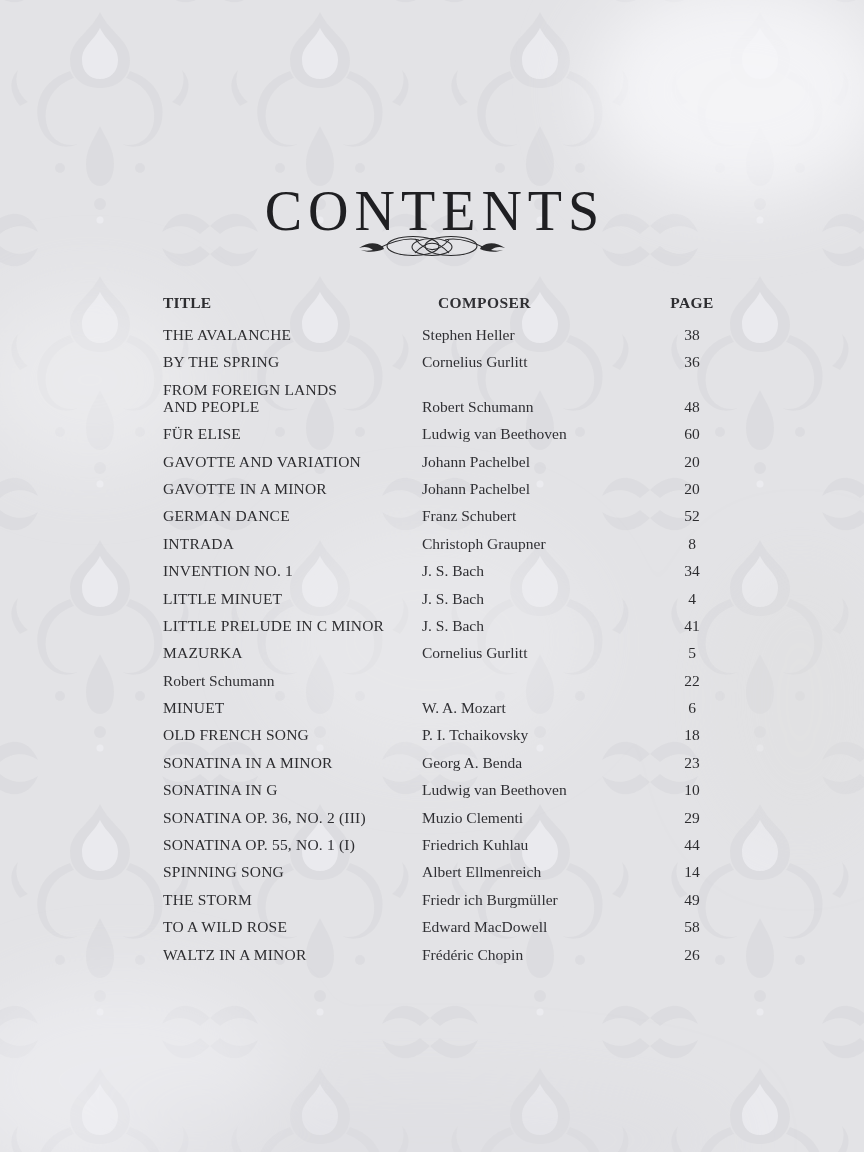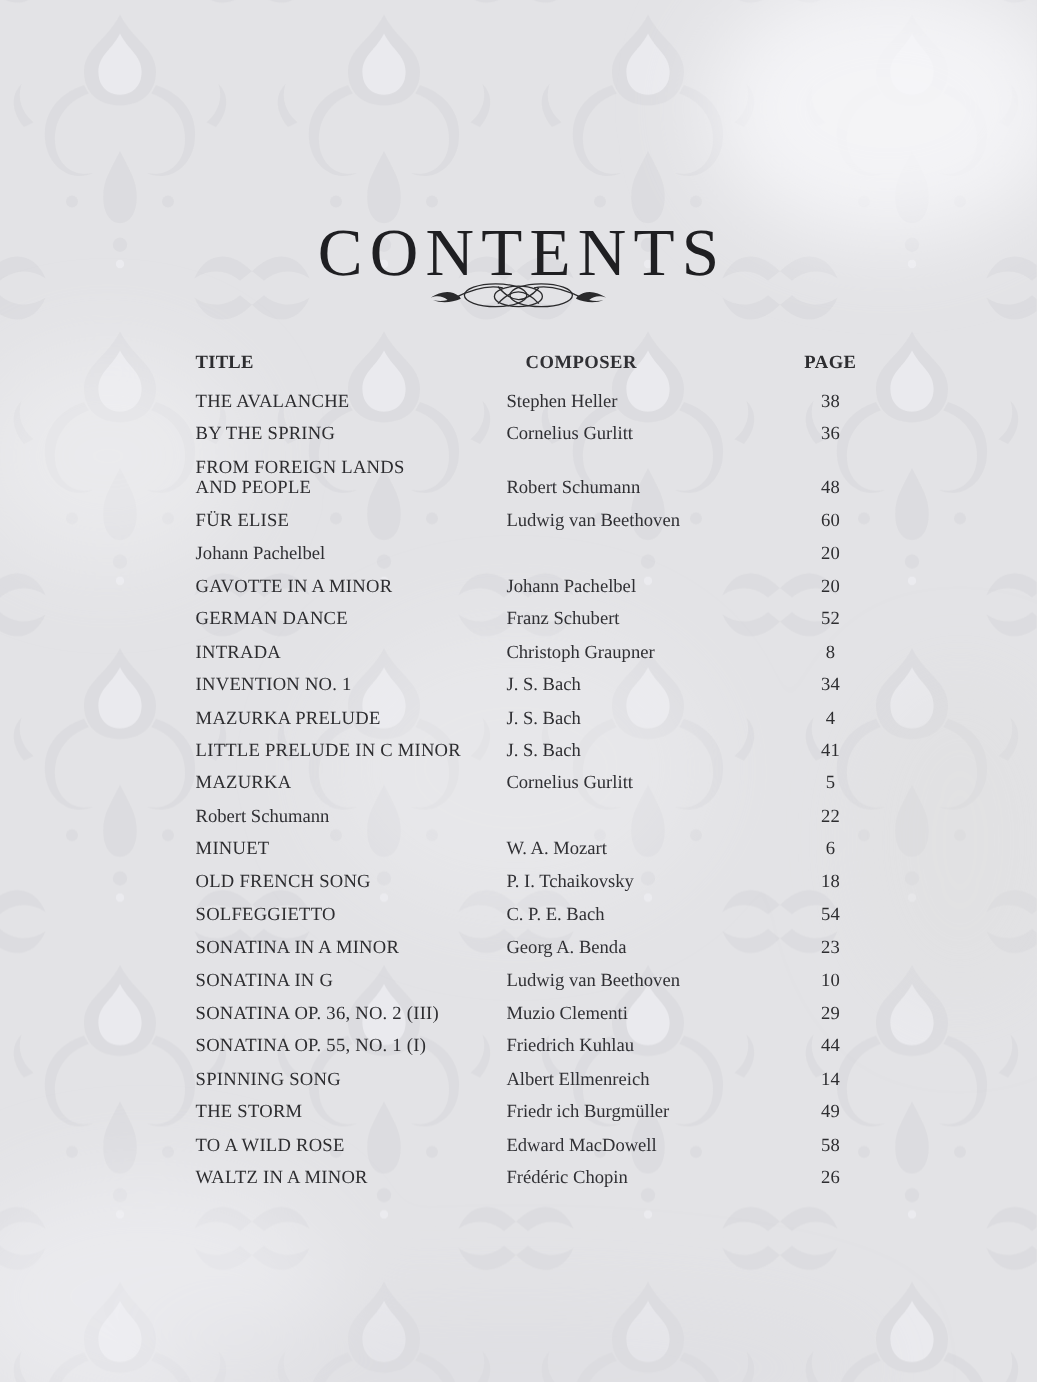--- a/index.html
+++ b/index.html
@@ -179,20 +179,21 @@
     <span class="c-page">48</span>
   </div>
 
   <div class="toc-row">
     <span class="c-title">FÜR ELISE</span>
     <span class="c-comp">Ludwig van Beethoven</span>
     <span class="c-page">60</span>
   </div>
 
   <div class="toc-row">
+    <span class="c-title">GAVOTTE AND VARIATION</span>
     <span class="c-comp">Johann Pachelbel</span>
     <span class="c-page">20</span>
   </div>
 
   <div class="toc-row">
     <span class="c-title">GAVOTTE IN A MINOR</span>
     <span class="c-comp">Johann Pachelbel</span>
     <span class="c-page">20</span>
   </div>
 
@@ -208,21 +209,21 @@
     <span class="c-page">8</span>
   </div>
 
   <div class="toc-row">
     <span class="c-title">INVENTION NO. 1</span>
     <span class="c-comp">J. S. Bach</span>
     <span class="c-page">34</span>
   </div>
 
   <div class="toc-row">
-    <span class="c-title">MAZURKA PRELUDE</span>
+    <span class="c-title">LITTLE MINUET</span>
     <span class="c-comp">J. S. Bach</span>
     <span class="c-page">4</span>
   </div>
 
   <div class="toc-row">
     <span class="c-title">LITTLE PRELUDE IN C MINOR</span>
     <span class="c-comp">J. S. Bach</span>
     <span class="c-page">41</span>
   </div>
 
@@ -242,25 +243,20 @@
     <span class="c-comp">W. A. Mozart</span>
     <span class="c-page">6</span>
   </div>
 
   <div class="toc-row">
     <span class="c-title">OLD FRENCH SONG</span>
     <span class="c-comp">P. I. Tchaikovsky</span>
     <span class="c-page">18</span>
   </div>
 
-  <div class="toc-row">
-    <span class="c-title">SOLFEGGIETTO</span>
-    <span class="c-comp">C. P. E. Bach</span>
-    <span class="c-page">54</span>
-  </div>
 
   <div class="toc-row">
     <span class="c-title">SONATINA IN A MINOR</span>
     <span class="c-comp">Georg A. Benda</span>
     <span class="c-page">23</span>
   </div>
 
   <div class="toc-row">
     <span class="c-title">SONATINA IN G</span>
     <span class="c-comp">Ludwig van Beethoven</span>

